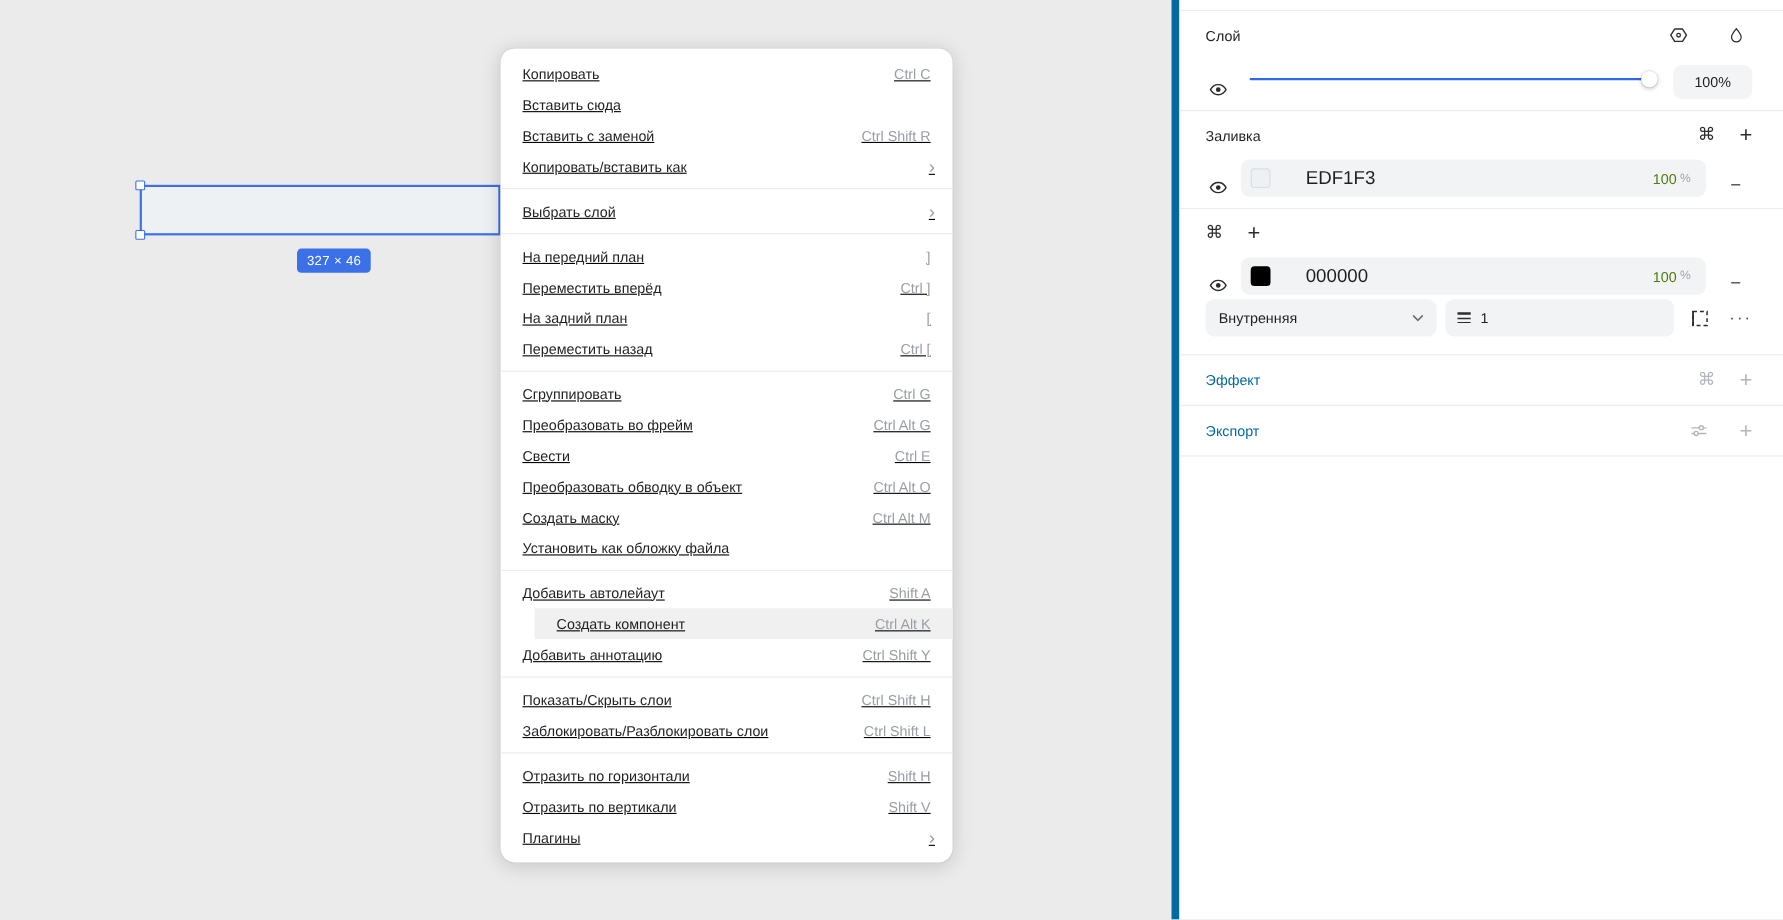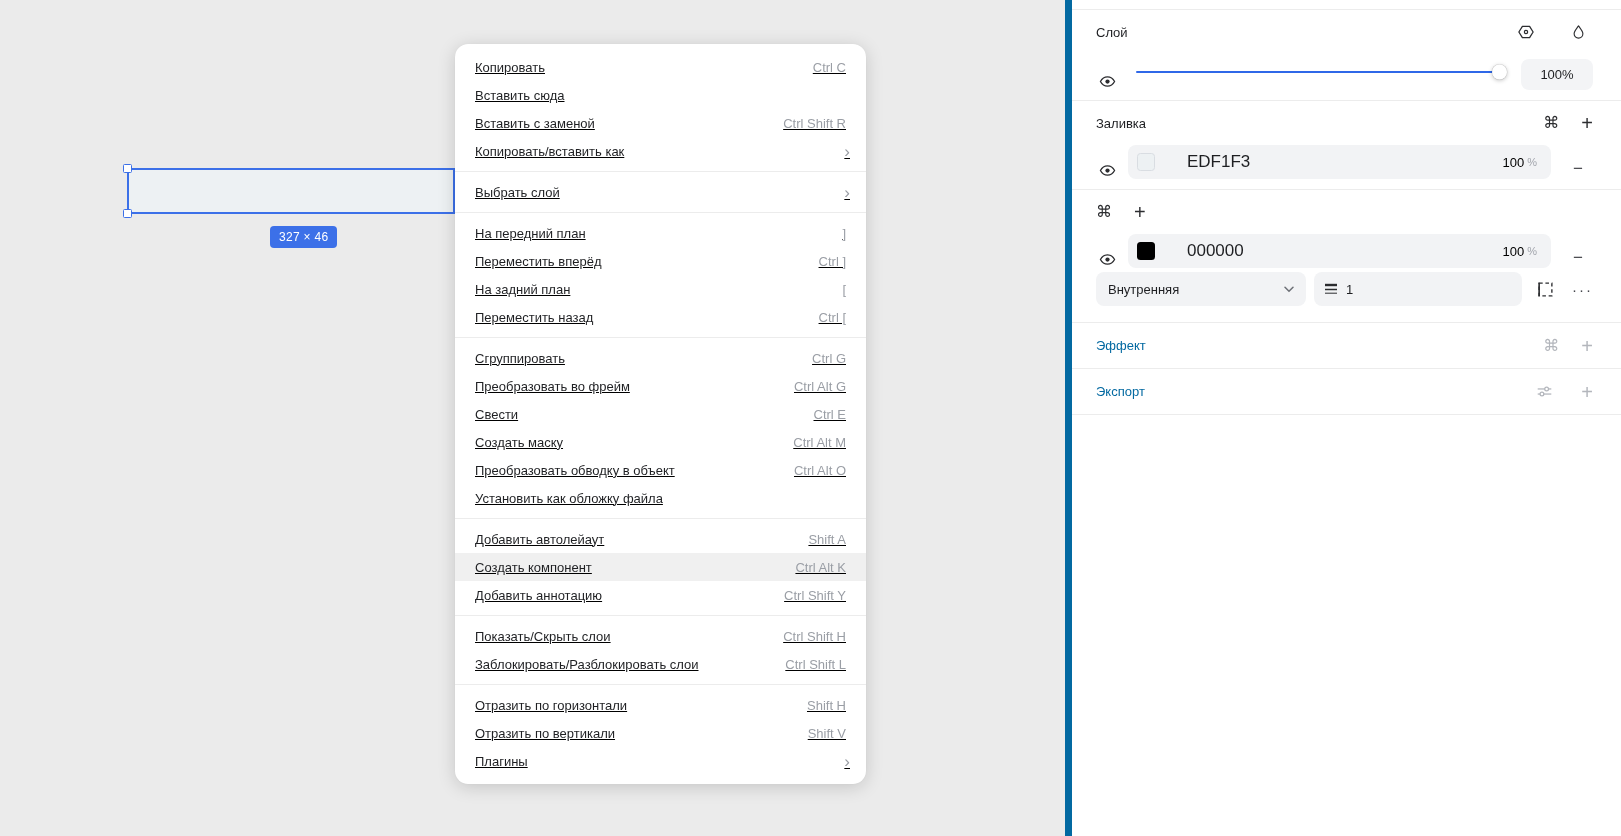--- a/index.html
+++ b/index.html
@@ -17,21 +17,21 @@
   .handle.bl { left:-6px; bottom:-6px; }
   .size-badge { position:absolute; left:270px; top:226px; background:#3c70e8;
     color:#fff; font-size:12px; padding:4px 9px; border-radius:4px; letter-spacing:.3px; }
 
   
   .menu { position:absolute; left:455px; top:44px; width:411px; background:#fff;
     border-radius:13px; box-shadow:0 3px 18px rgba(0,0,0,.16), 0 0 1px rgba(0,0,0,.08);
     padding:9px 0; z-index:10;text-decoration:underline; }
   .menu-item { height:28px; display:flex; align-items:center; padding:0 20px;
     font-size:13px; color:#1f2023; cursor:default; }
-  .menu-item.highlighted { background:#f0f0f0; }
+  .menu-item.highlighted { background:#f0f0f0;margin-left:31px; }
   .menu-item .mi-label { flex:1; white-space:nowrap; }
   .menu-item .mi-shortcut { color:#9a9ea5; font-size:13px; white-space:nowrap; }
   .menu-item .mi-arrow { color:#9a9ea5; font-size:17px; line-height:1; margin-right:-4px; }
   .menu-divider { height:1px; background:#ececec; margin:6px 0; }
 
   
   .panel { position:absolute; left:1065px; top:0; width:556px; height:836px;
     background:#fff; border-left:7px solid #0369a1; }
   .p-topline { height:10px; border-bottom:1px solid #ececec; }
   .p-divider { height:1px; background:#ececec; }
@@ -59,21 +59,21 @@
   .opacity-box { width:72px; height:31px; background:#f3f4f6; border-radius:8px;
     display:flex; align-items:center; justify-content:center; font-size:13px; color:#1e1f22; flex:none; }
 
   
   .color-field { flex:1; height:34px; background:#f2f3f5; border-radius:8px;
     display:flex; align-items:center; padding:0 14px 0 9px; min-width:0; }
   .swatch { width:18px; height:18px; border-radius:3.5px; margin-right:12px; flex:none; }
   .swatch.light { background:#EDF1F3; border:1px solid #d9dde2; }
   .swatch.black { background:#000; }
   .hex-text { font-size:17px; color:#1e1f22; flex:1;margin-left:20px; }
-  .pct-num { font-size:13px; color:#000000; }
+  .pct-num { font-size:13px; color:#4d7c0f; }
   .pct-sign { font-size:11px; color:#a3a6ad; margin-left:3px; }
   .minus-btn { width:30px; margin-left:12px; display:flex; justify-content:center;
     font-size:17px; color:#45474c; flex:none; }
 
   
   .stroke-opts { display:flex; align-items:center; gap:8px; padding-bottom:16px; }
   .dropdown { width:210px; height:34px; background:#f2f3f5; border-radius:8px;
     display:flex; align-items:center; padding:0 12px; font-size:13px; color:#1e1f22; flex:none; }
   .dropdown span { flex:1; }
   .weight-field { flex:1; height:34px; background:#f2f3f5; border-radius:8px;
@@ -139,26 +139,26 @@
       </div>
       <div class="menu-item">
         <span class="mi-label">Преобразовать во фрейм</span>
         <span class="mi-shortcut">Ctrl Alt G</span>
       </div>
       <div class="menu-item">
         <span class="mi-label">Свести</span>
         <span class="mi-shortcut">Ctrl E</span>
       </div>
       <div class="menu-item">
+        <span class="mi-label">Преобразовать обводку в объект</span>
+        <span class="mi-shortcut">Ctrl Alt O</span>
+      </div>
+      <div class="menu-item">
         <span class="mi-label">Создать маску</span>
         <span class="mi-shortcut">Ctrl Alt M</span>
-      </div>
-      <div class="menu-item">
-        <span class="mi-label">Преобразовать обводку в объект</span>
-        <span class="mi-shortcut">Ctrl Alt O</span>
       </div>
       <div class="menu-item">
         <span class="mi-label">Установить как обложку файла</span>
       </div>
       <div class="menu-divider"></div>
       <div class="menu-item">
         <span class="mi-label">Добавить автолейаут</span>
         <span class="mi-shortcut">Shift A</span>
       </div>
       <div class="menu-item highlighted">

